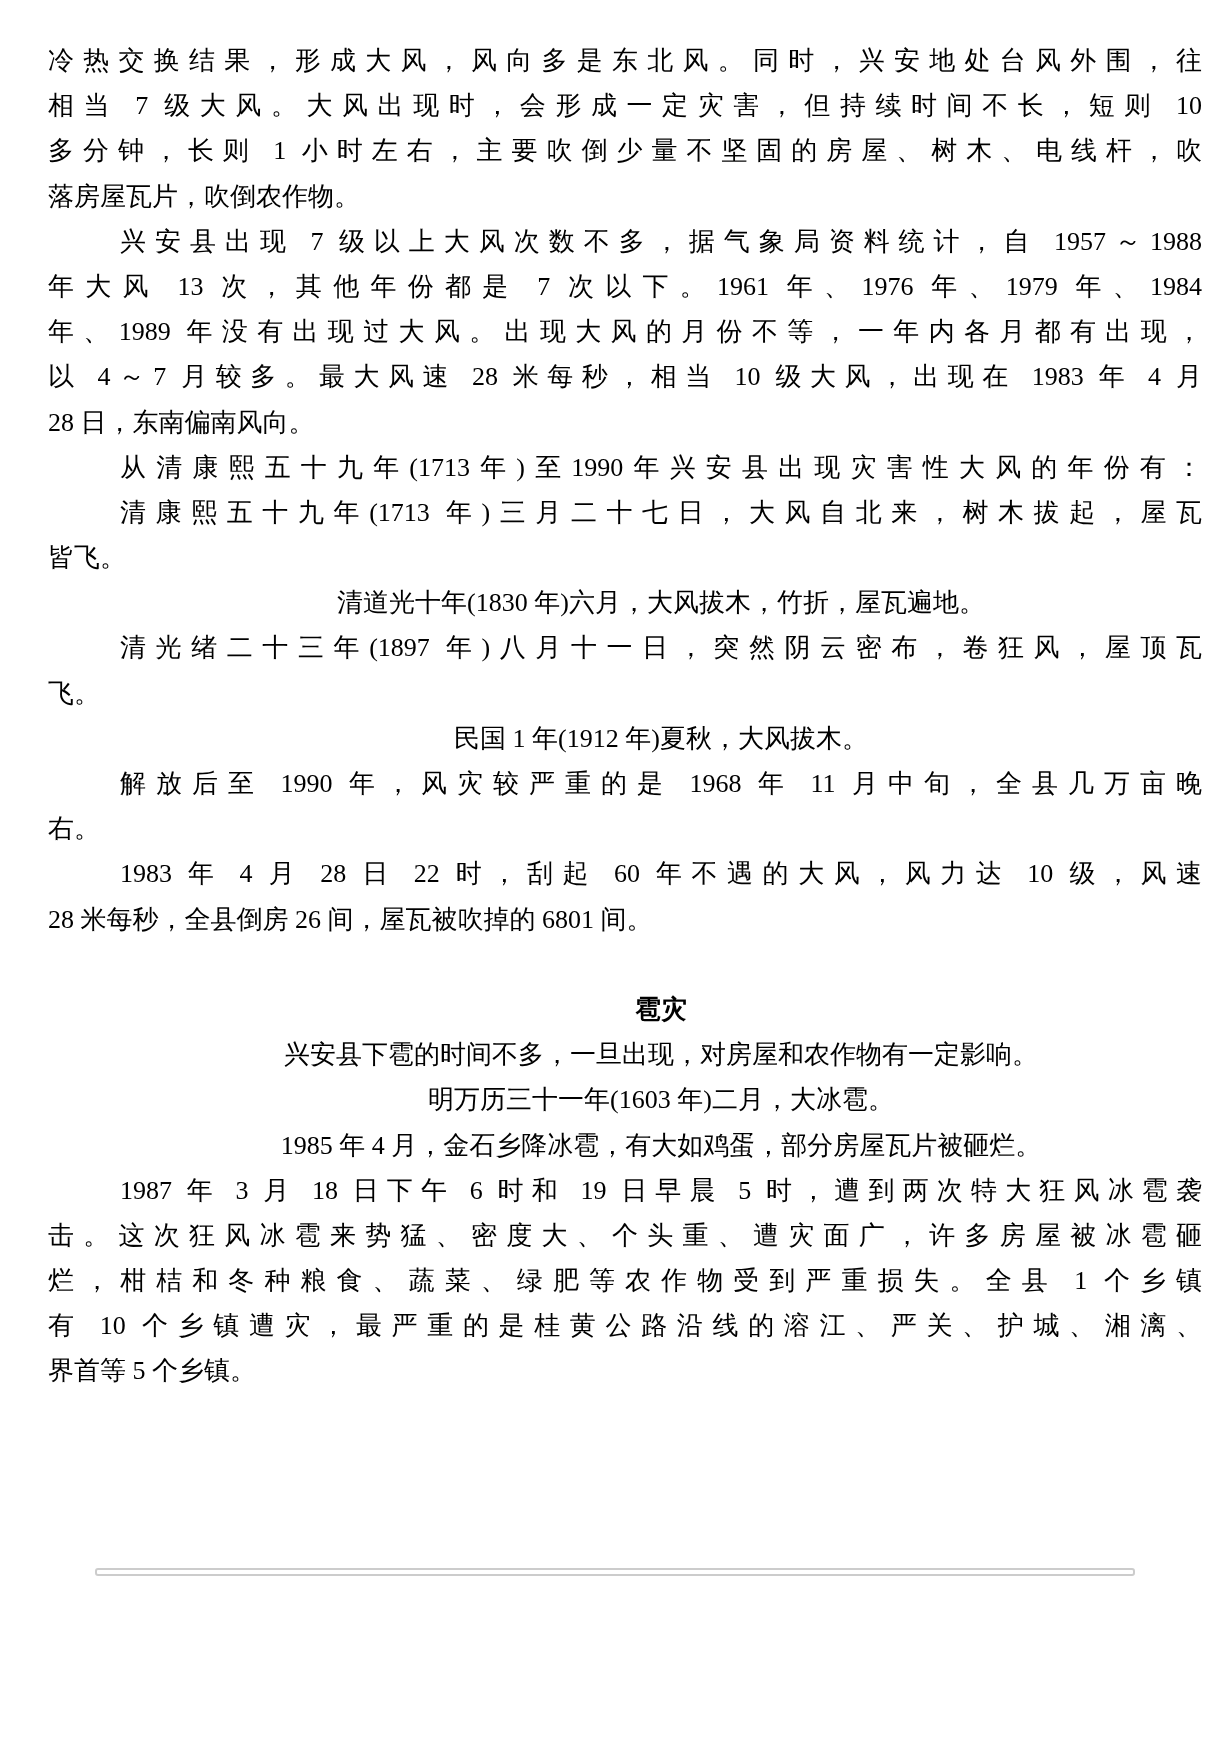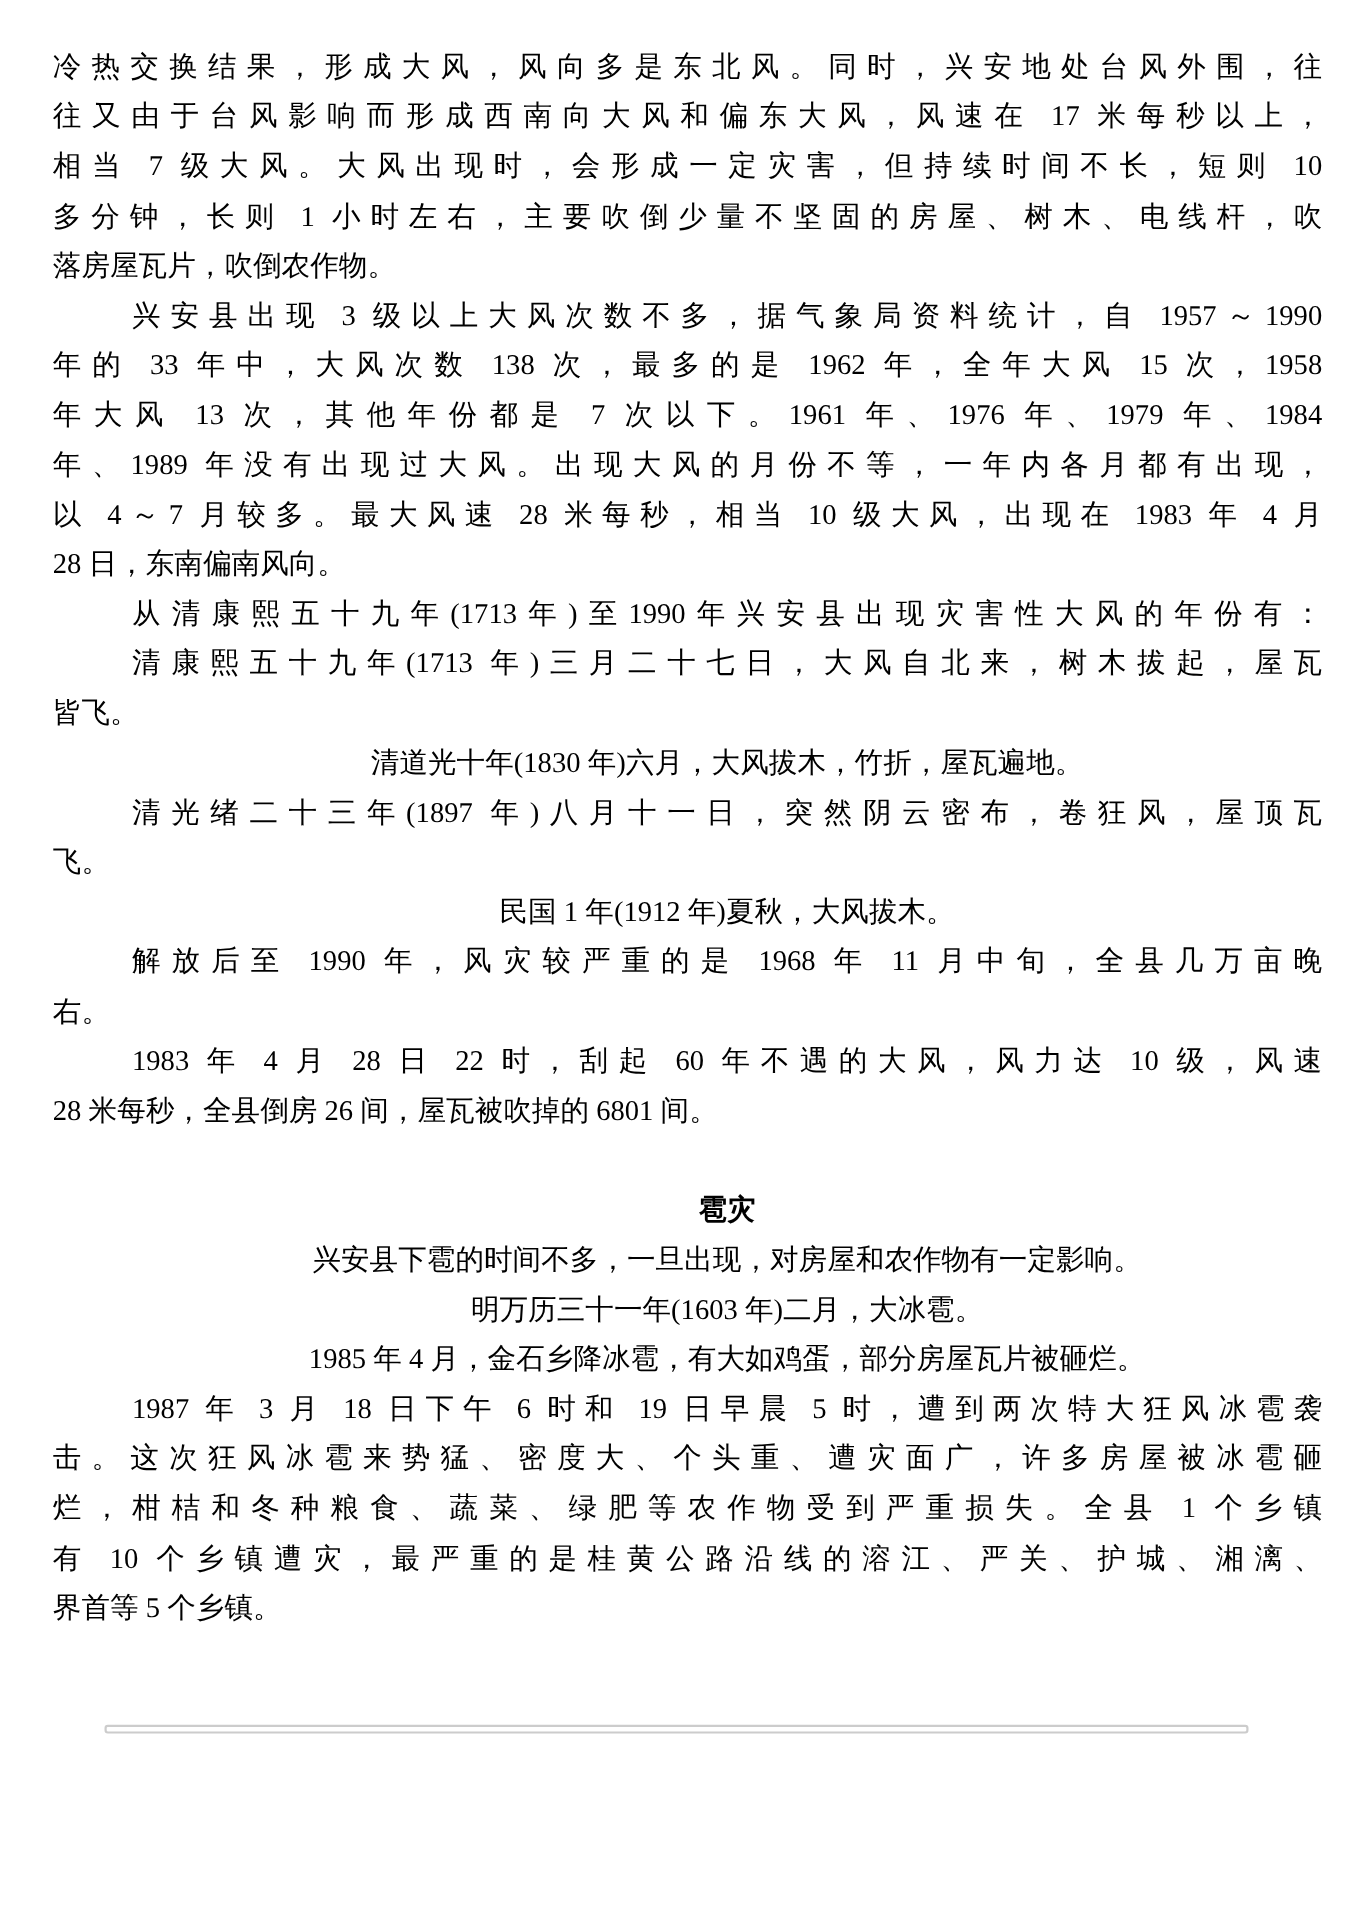--- a/index.html
+++ b/index.html
@@ -53,26 +53,24 @@
     background: #ffffff;
     border: 2px solid #cccccc;
     border-radius: 3px;
   }
 </style>
 </head>
 <body>
 
 <div id="text-block">
     <div class="line justify">冷热交换结果，形成大风，风向多是东北风。同时，兴安地处台风外围，往</div>
-    <div class="line justify">往又由于台风影响而形成西南向大风和偏东大风，风速在 17 米每秒以上，</div>
     <div class="line justify">相当 7 级大风。大风出现时，会形成一定灾害，但持续时间不长，短则 10</div>
     <div class="line justify">多分钟，长则 1 小时左右，主要吹倒少量不坚固的房屋、树木、电线杆，吹</div>
     <div class="line">落房屋瓦片，吹倒农作物。</div>
-    <div class="line justify indent">兴安县出现 3 级以上大风次数不多，据气象局资料统计，自 1957～1990</div>
-    <div class="line justify">年的 33 年中，大风次数 138 次，最多的是 1962 年，全年大风 15 次，1958</div>
+    <div class="line justify indent">兴安县出现 7 级以上大风次数不多，据气象局资料统计，自 1957～1988</div>
     <div class="line justify">年大风 13 次，其他年份都是 7 次以下。1961 年、1976 年、1979 年、1984</div>
     <div class="line justify">年、1989 年没有出现过大风。出现大风的月份不等，一年内各月都有出现，</div>
     <div class="line justify">以 4～7 月较多。最大风速 28 米每秒，相当 10 级大风，出现在 1983 年 4 月</div>
     <div class="line">28 日，东南偏南风向。</div>
     <div class="line justify indent">从清康熙五十九年(1713年)至1990年兴安县出现灾害性大风的年份有：</div>
     <div class="line justify indent">清康熙五十九年(1713 年)三月二十七日，大风自北来，树木拔起，屋瓦</div>
     <div class="line">皆飞。</div>
     <div class="line indent">清道光十年(1830 年)六月，大风拔木，竹折，屋瓦遍地。</div>
     <div class="line justify indent">清光绪二十三年(1897 年)八月十一日，突然阴云密布，卷狂风，屋顶瓦</div>
     <div class="line">飞。</div>

